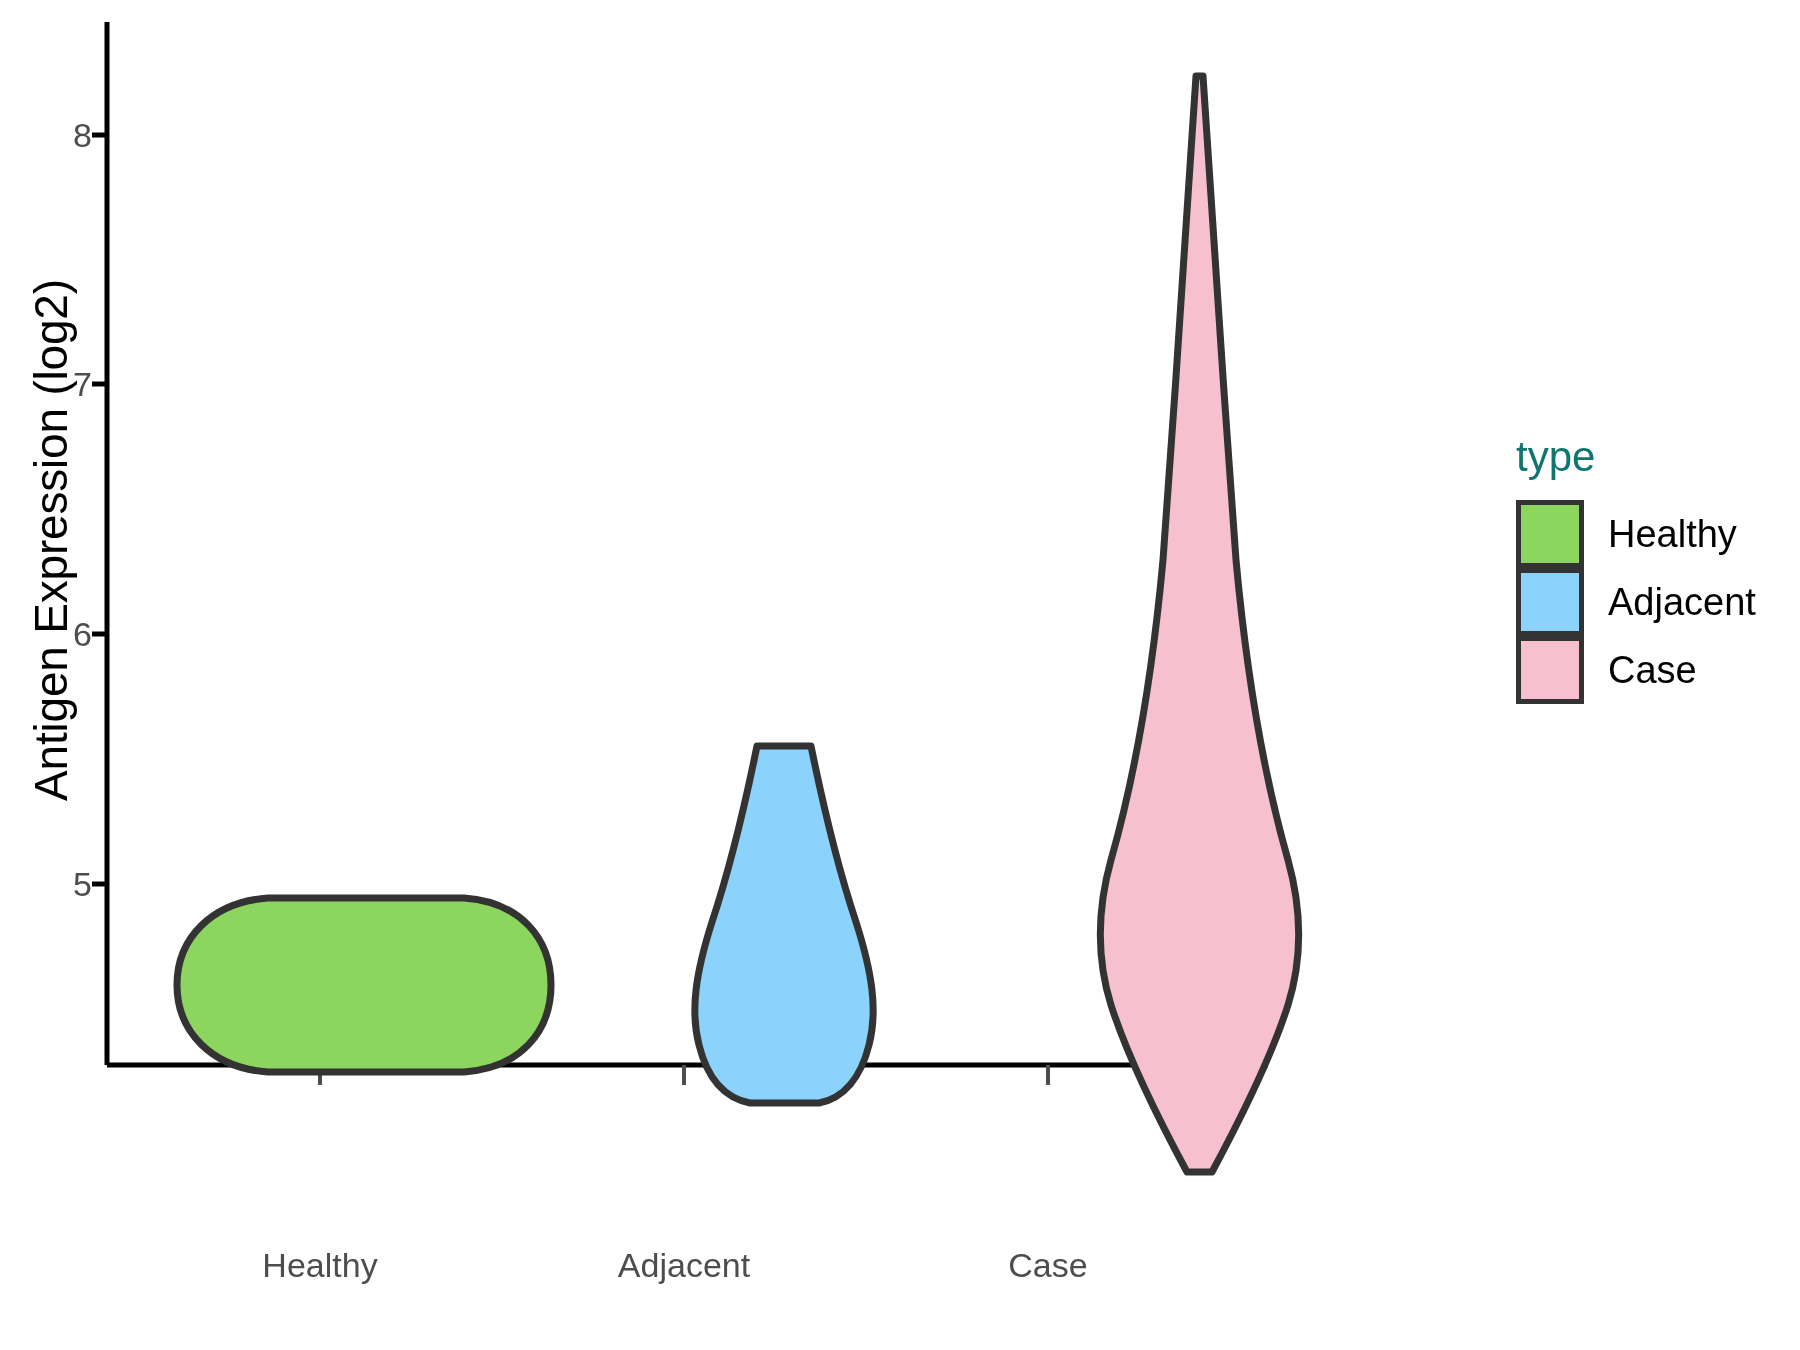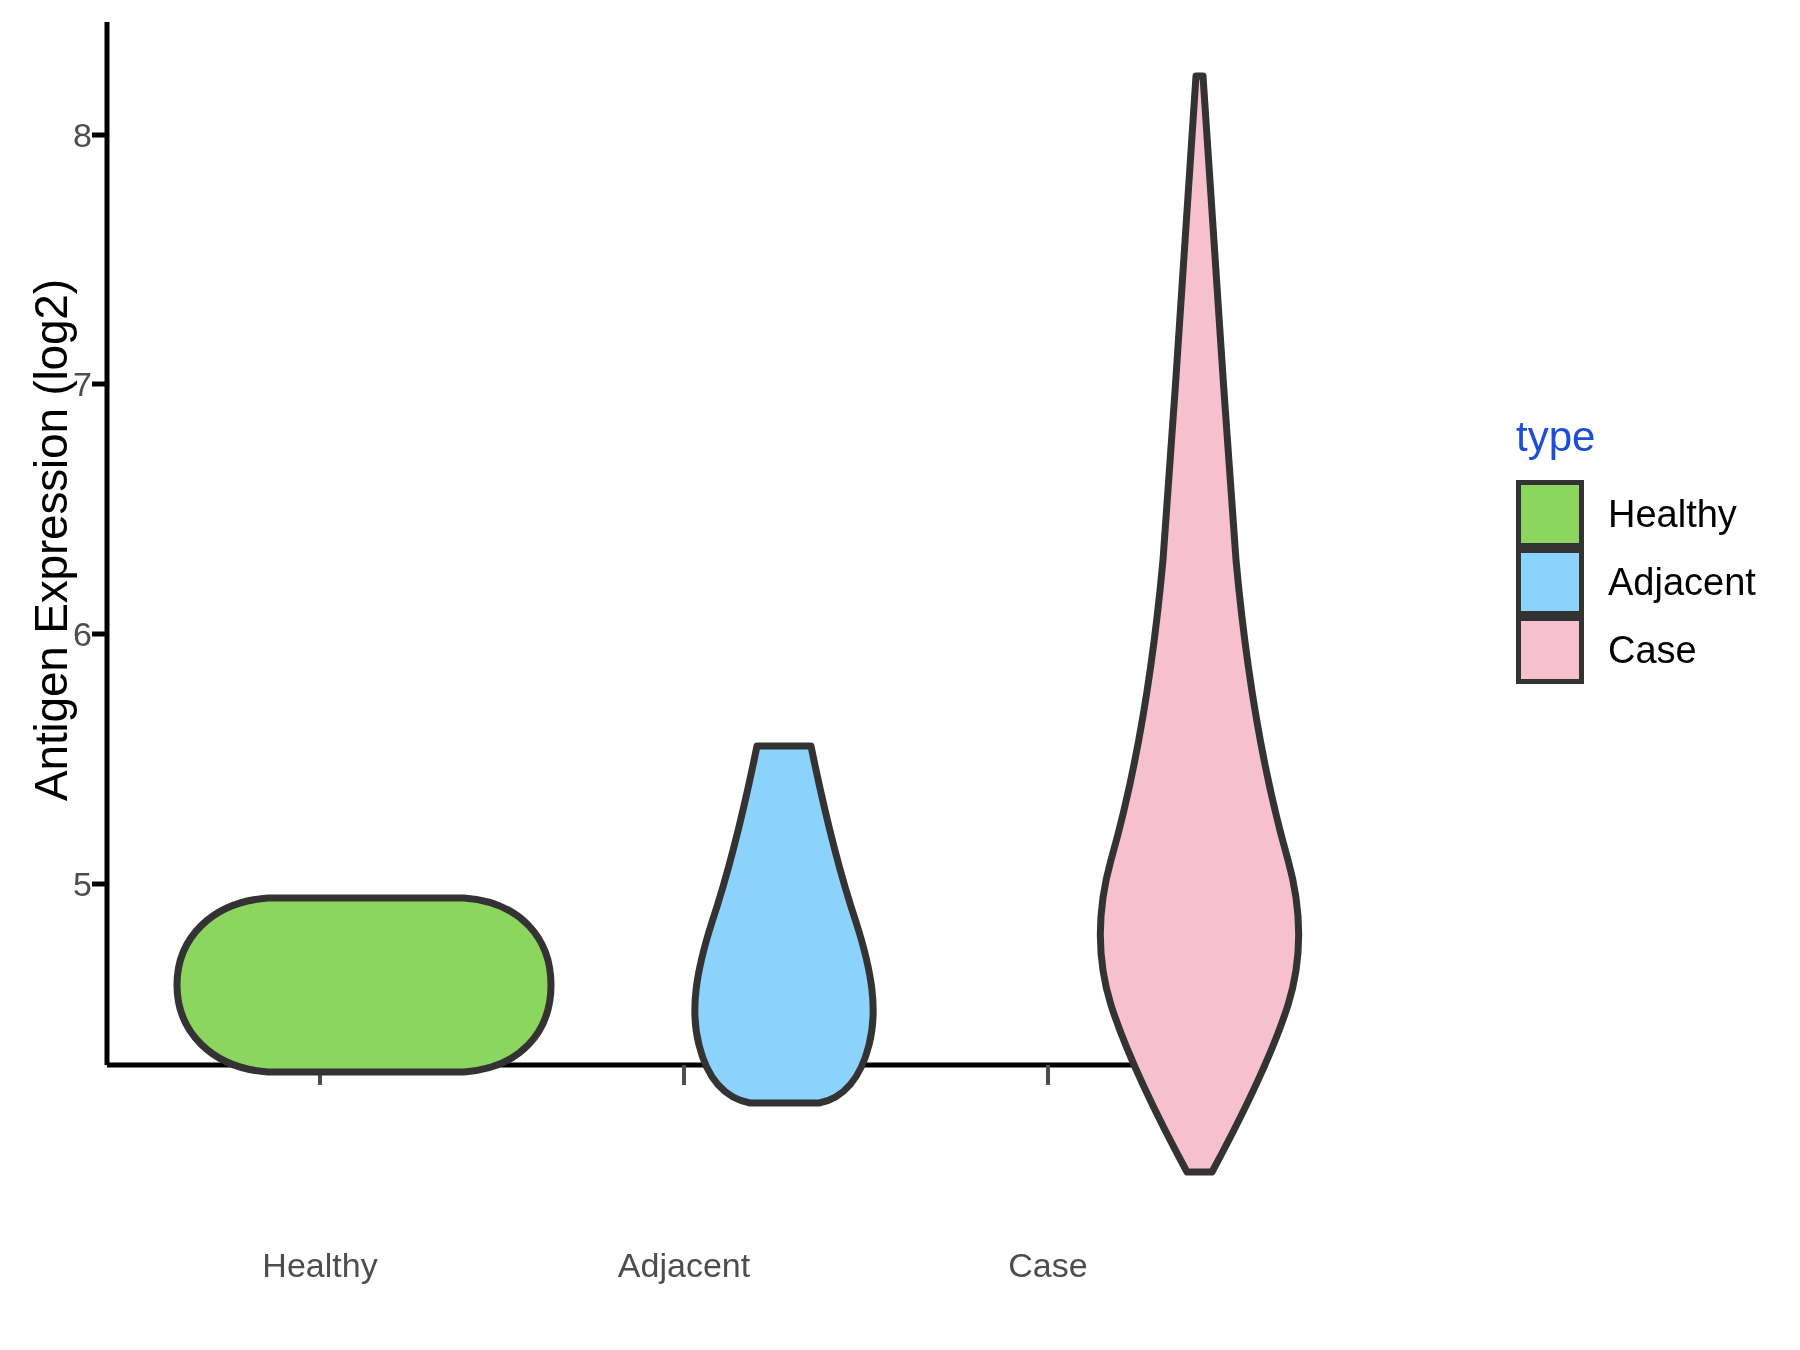--- a/index.html
+++ b/index.html
@@ -62,24 +62,25 @@
   }
   
   #legend {
     position: absolute;
     left: 1516px;
     top: 416px;
     width: 270px;
   }
   #legend-title {
     font-size: 42px;
-    color: #1d4ed8;
+    color: #0f766e;
     line-height: 1;
     margin-bottom: 22px;
     white-space: nowrap;
+    margin-top: 20px;
   }
   .legend-row {
     display: flex;
     align-items: center;
     height: 68px;
   }
   .legend-swatch {
     width: 58px;
     height: 58px;
     border: 5px solid #333333;

